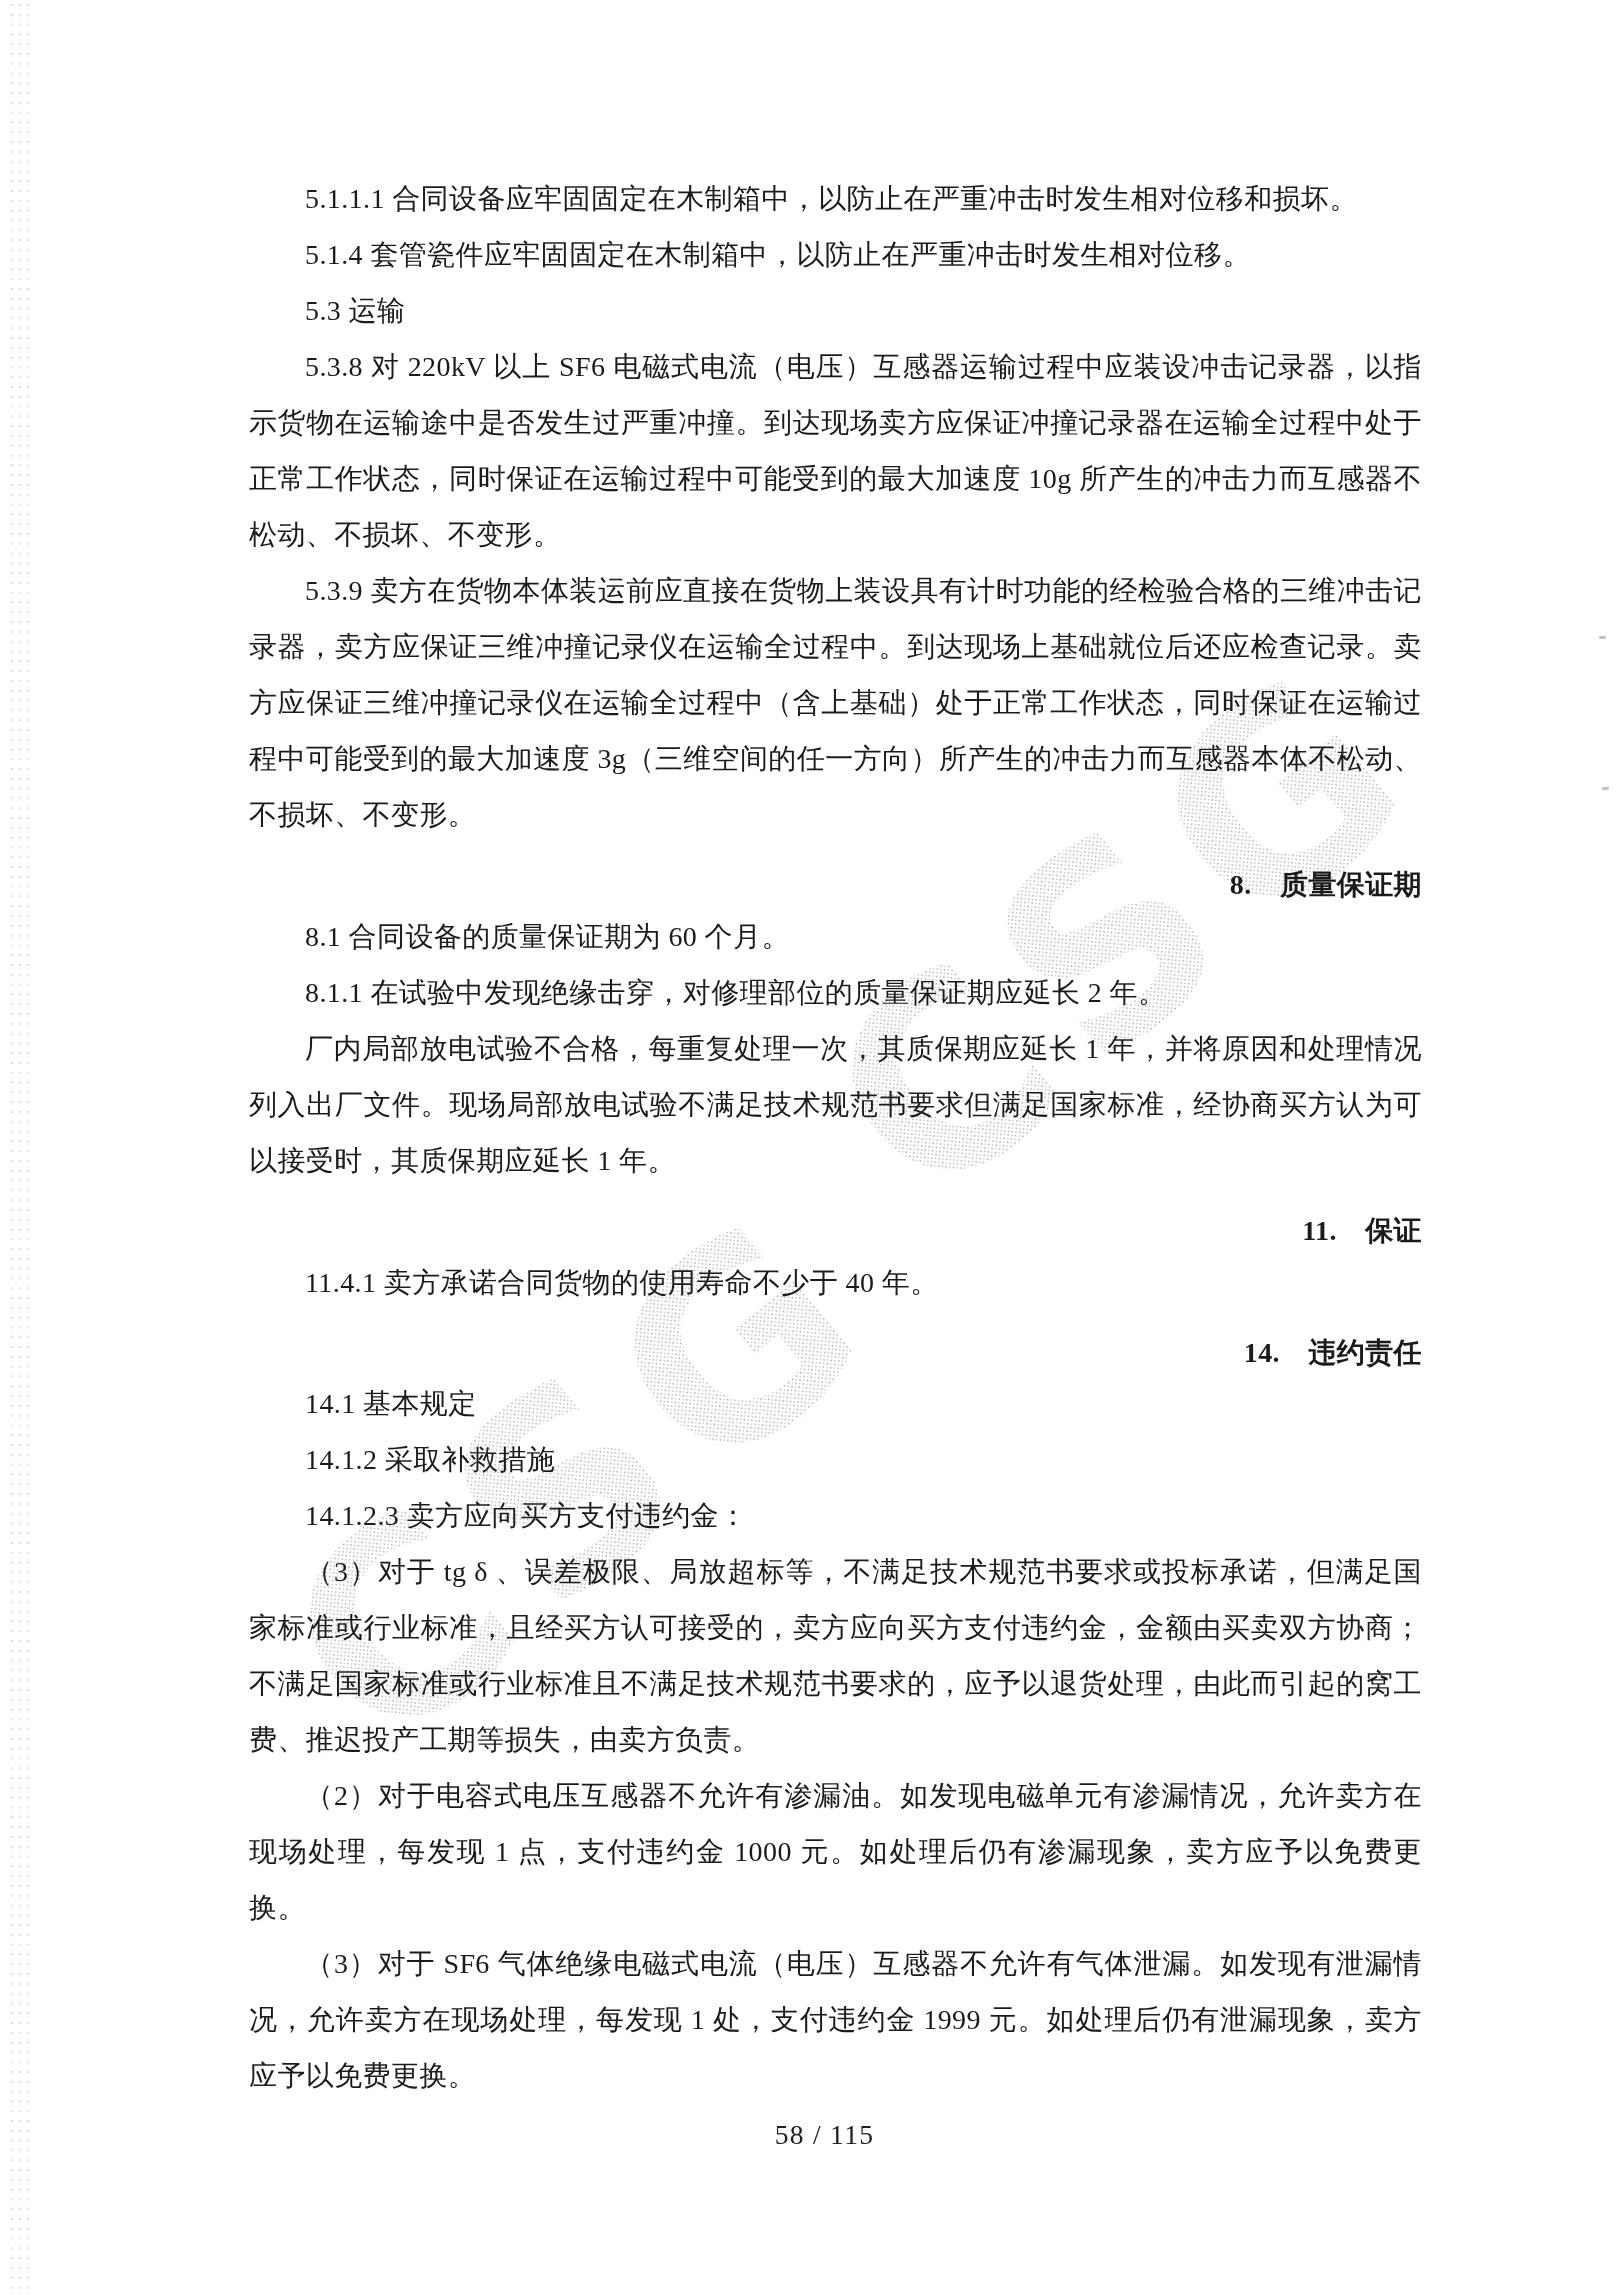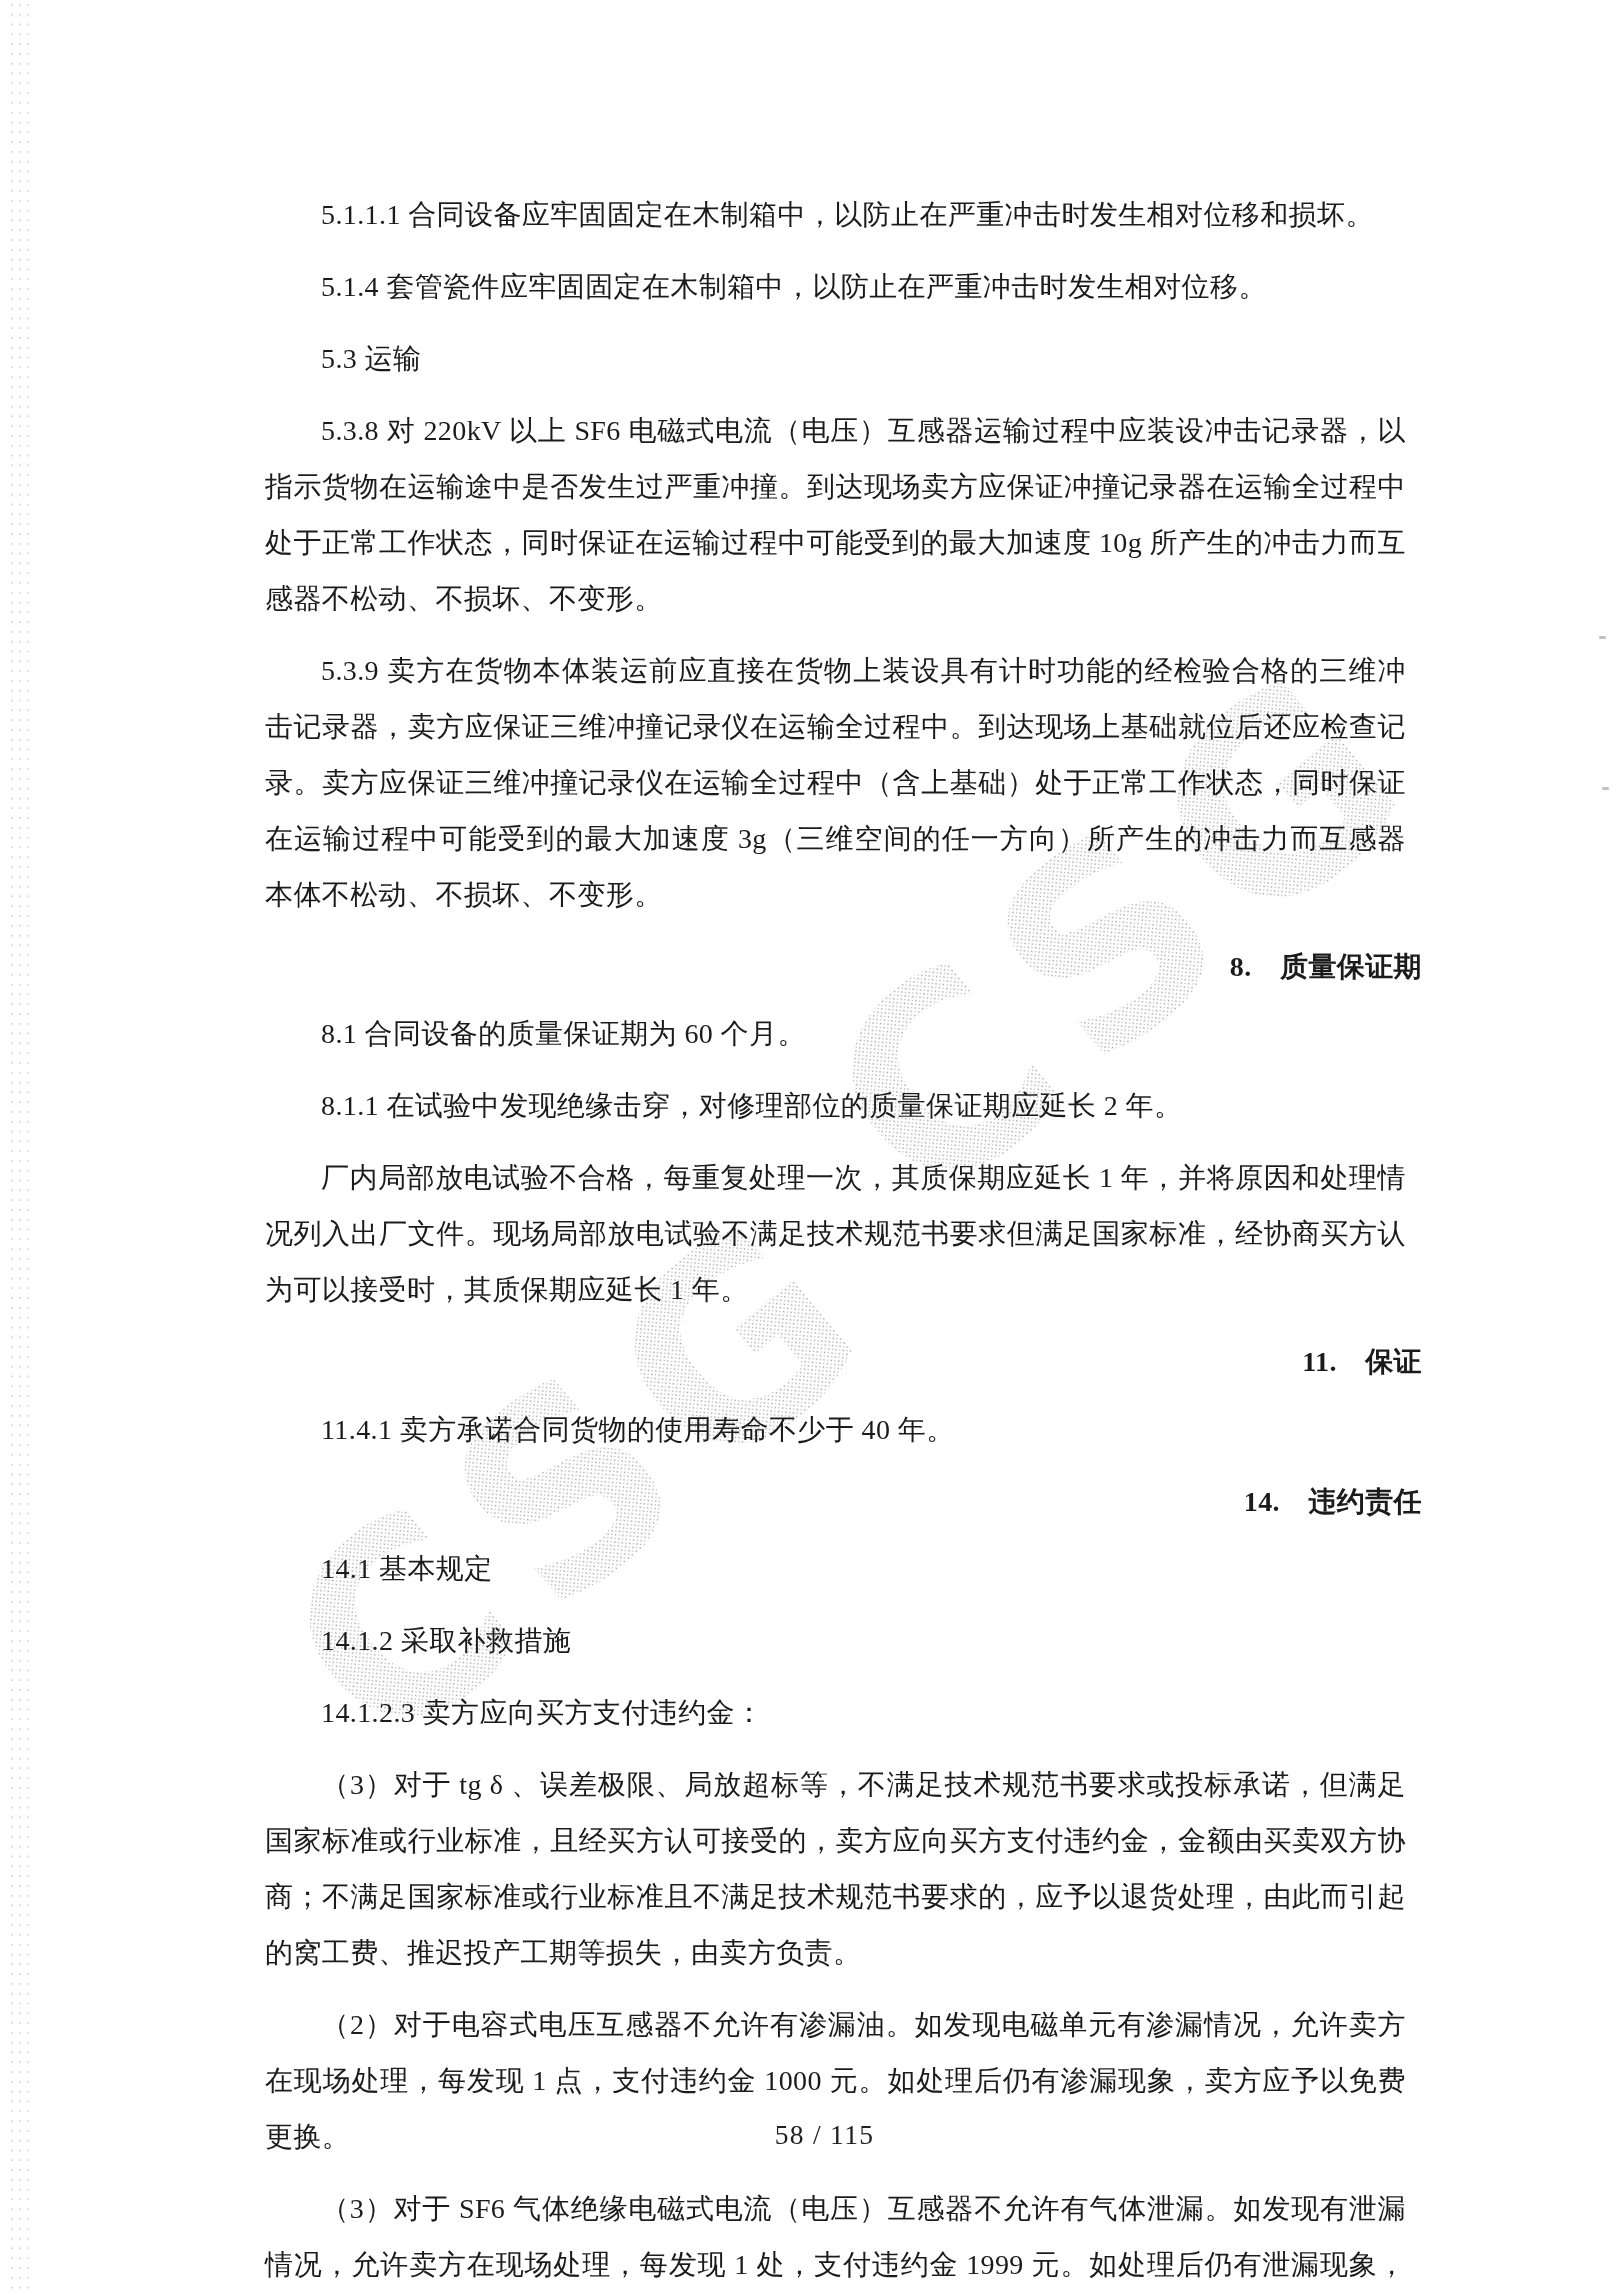--- a/index.html
+++ b/index.html
@@ -56,21 +56,21 @@
     left: 249px;
     top: 171px;
     width: 1173px;
     font-size: 28px;
     line-height: 56px;
     letter-spacing: 0.4px;
     text-align: justify;
     text-justify: inter-ideograph;
   }
   .doc-body .para {
-    margin: 16px;
+    margin: 0;
     text-indent: 2em;
   }
   .doc-body .heading {
     margin: 14.4px 0 -4.6px 0;
     font-weight: bold;
     font-size: 28px;
     text-indent: 0;
     text-align: right;
   }
   .footer {

